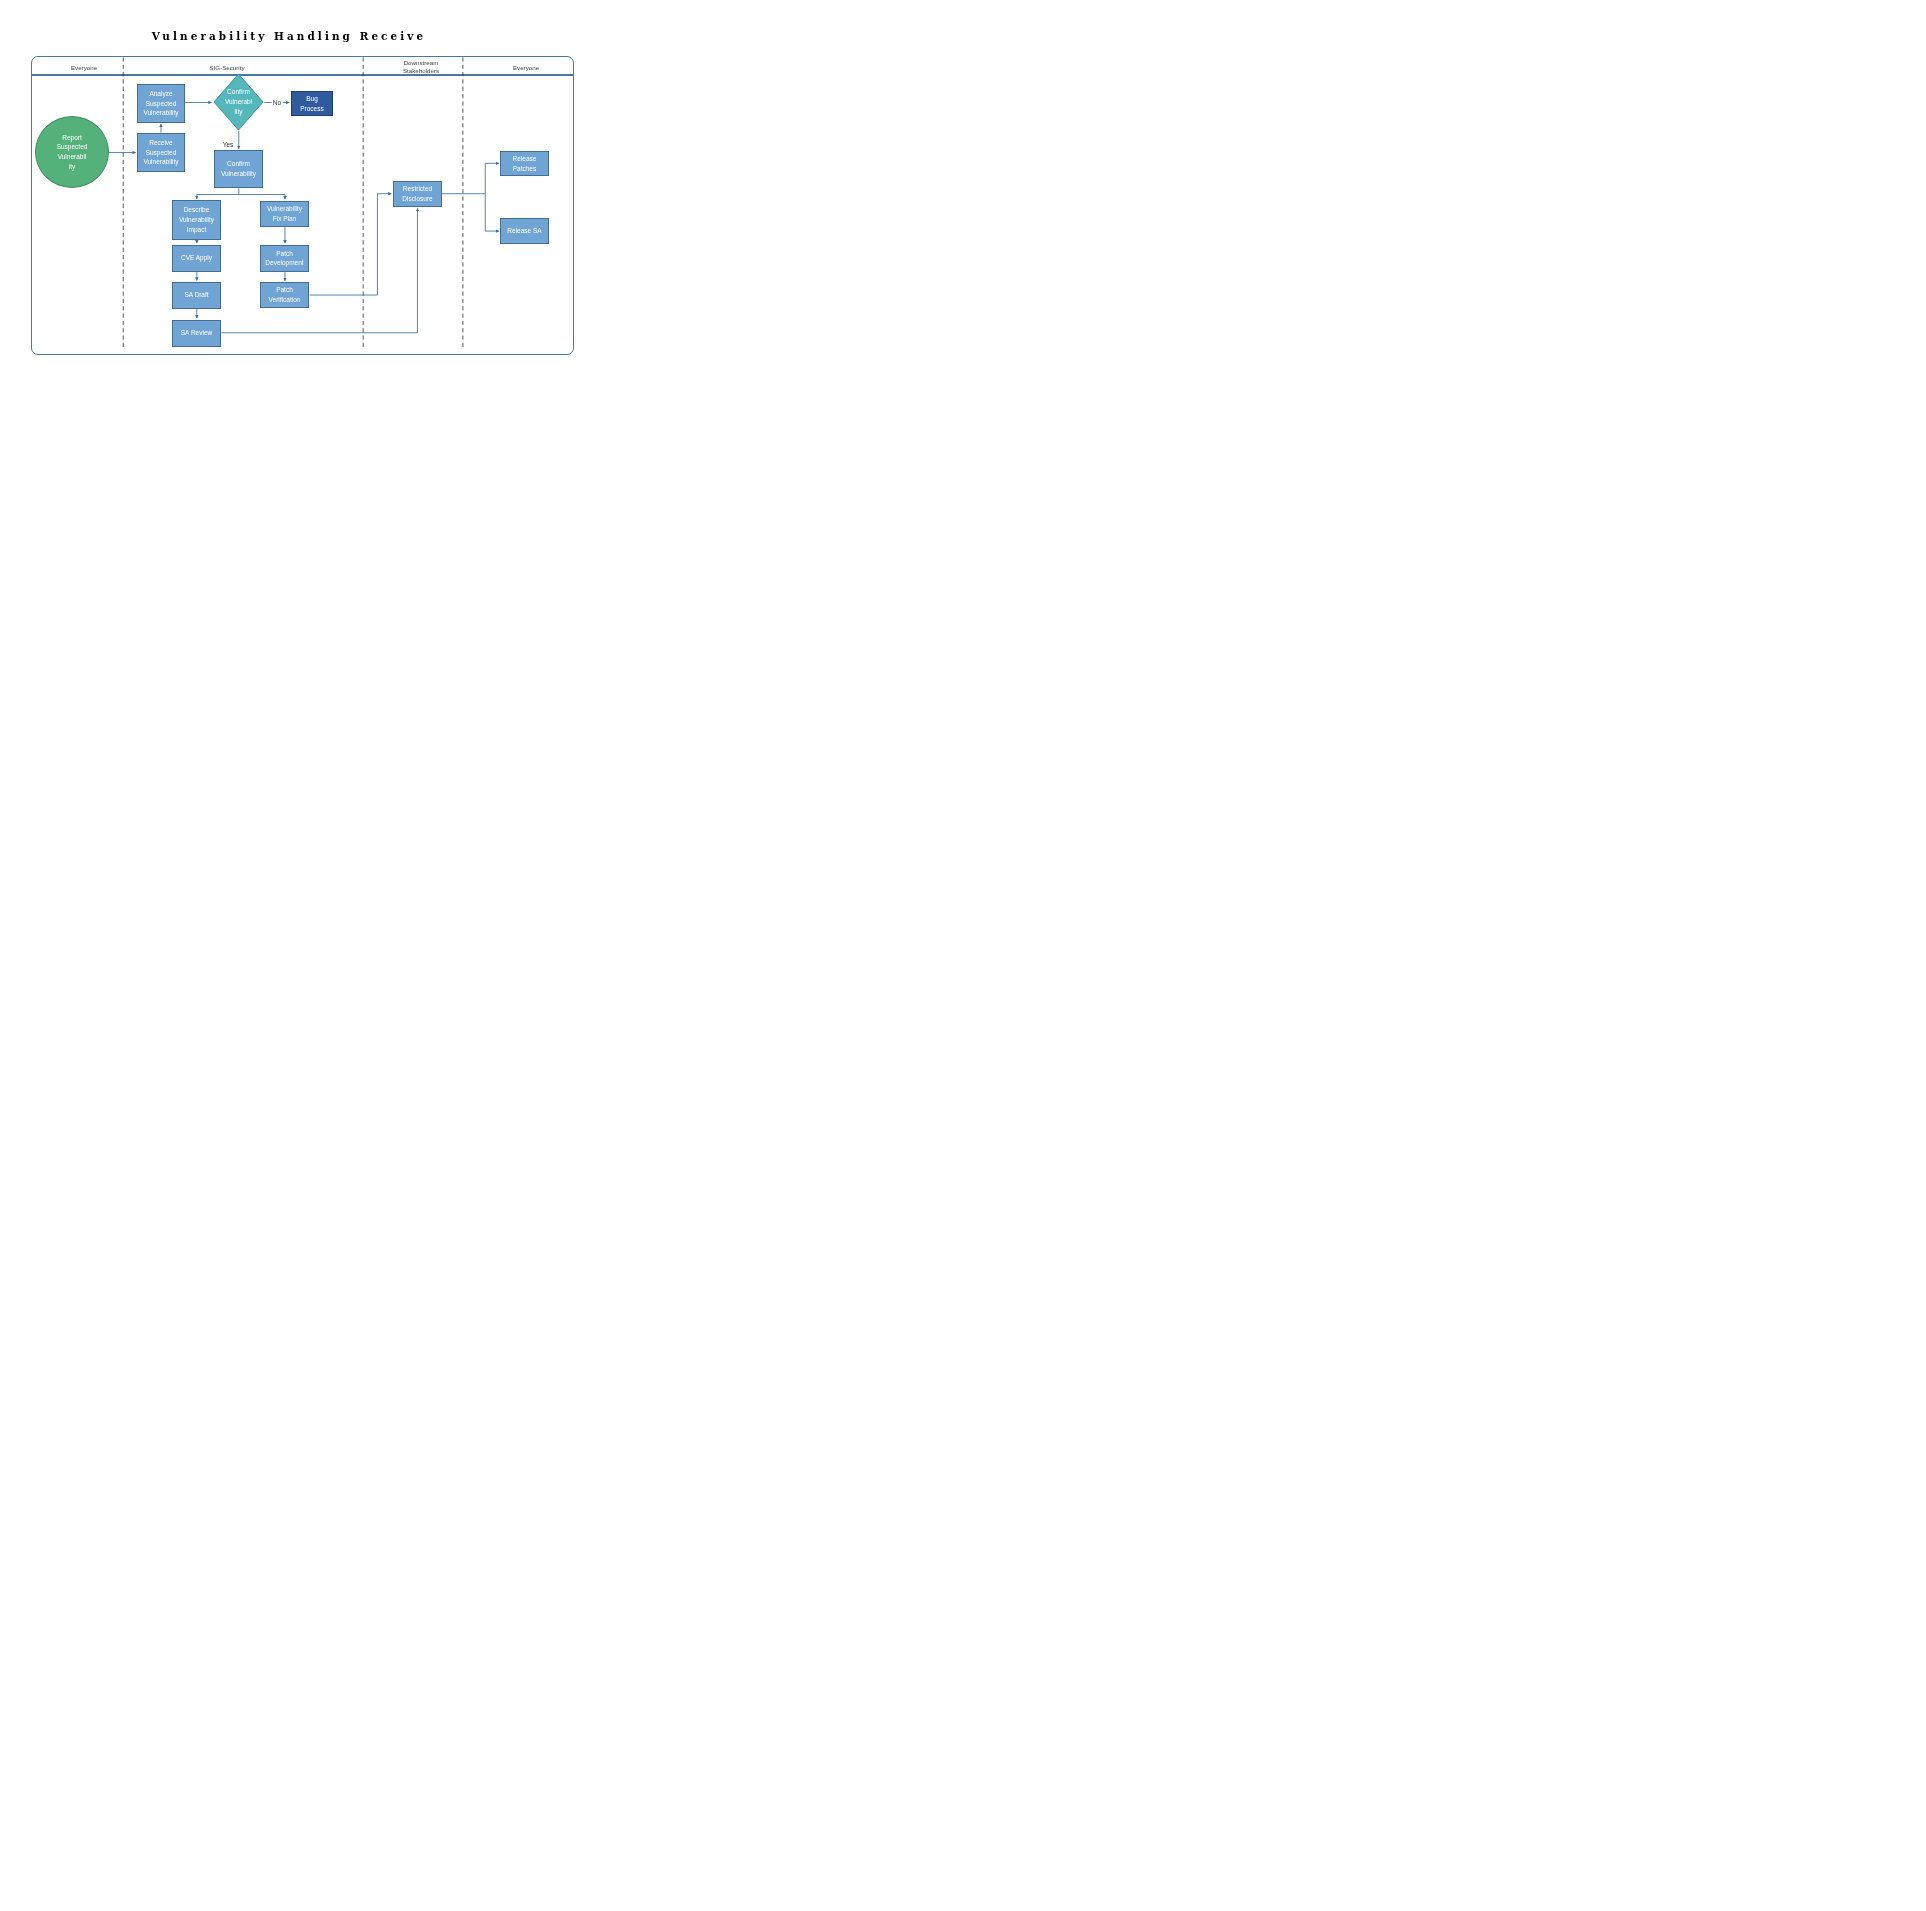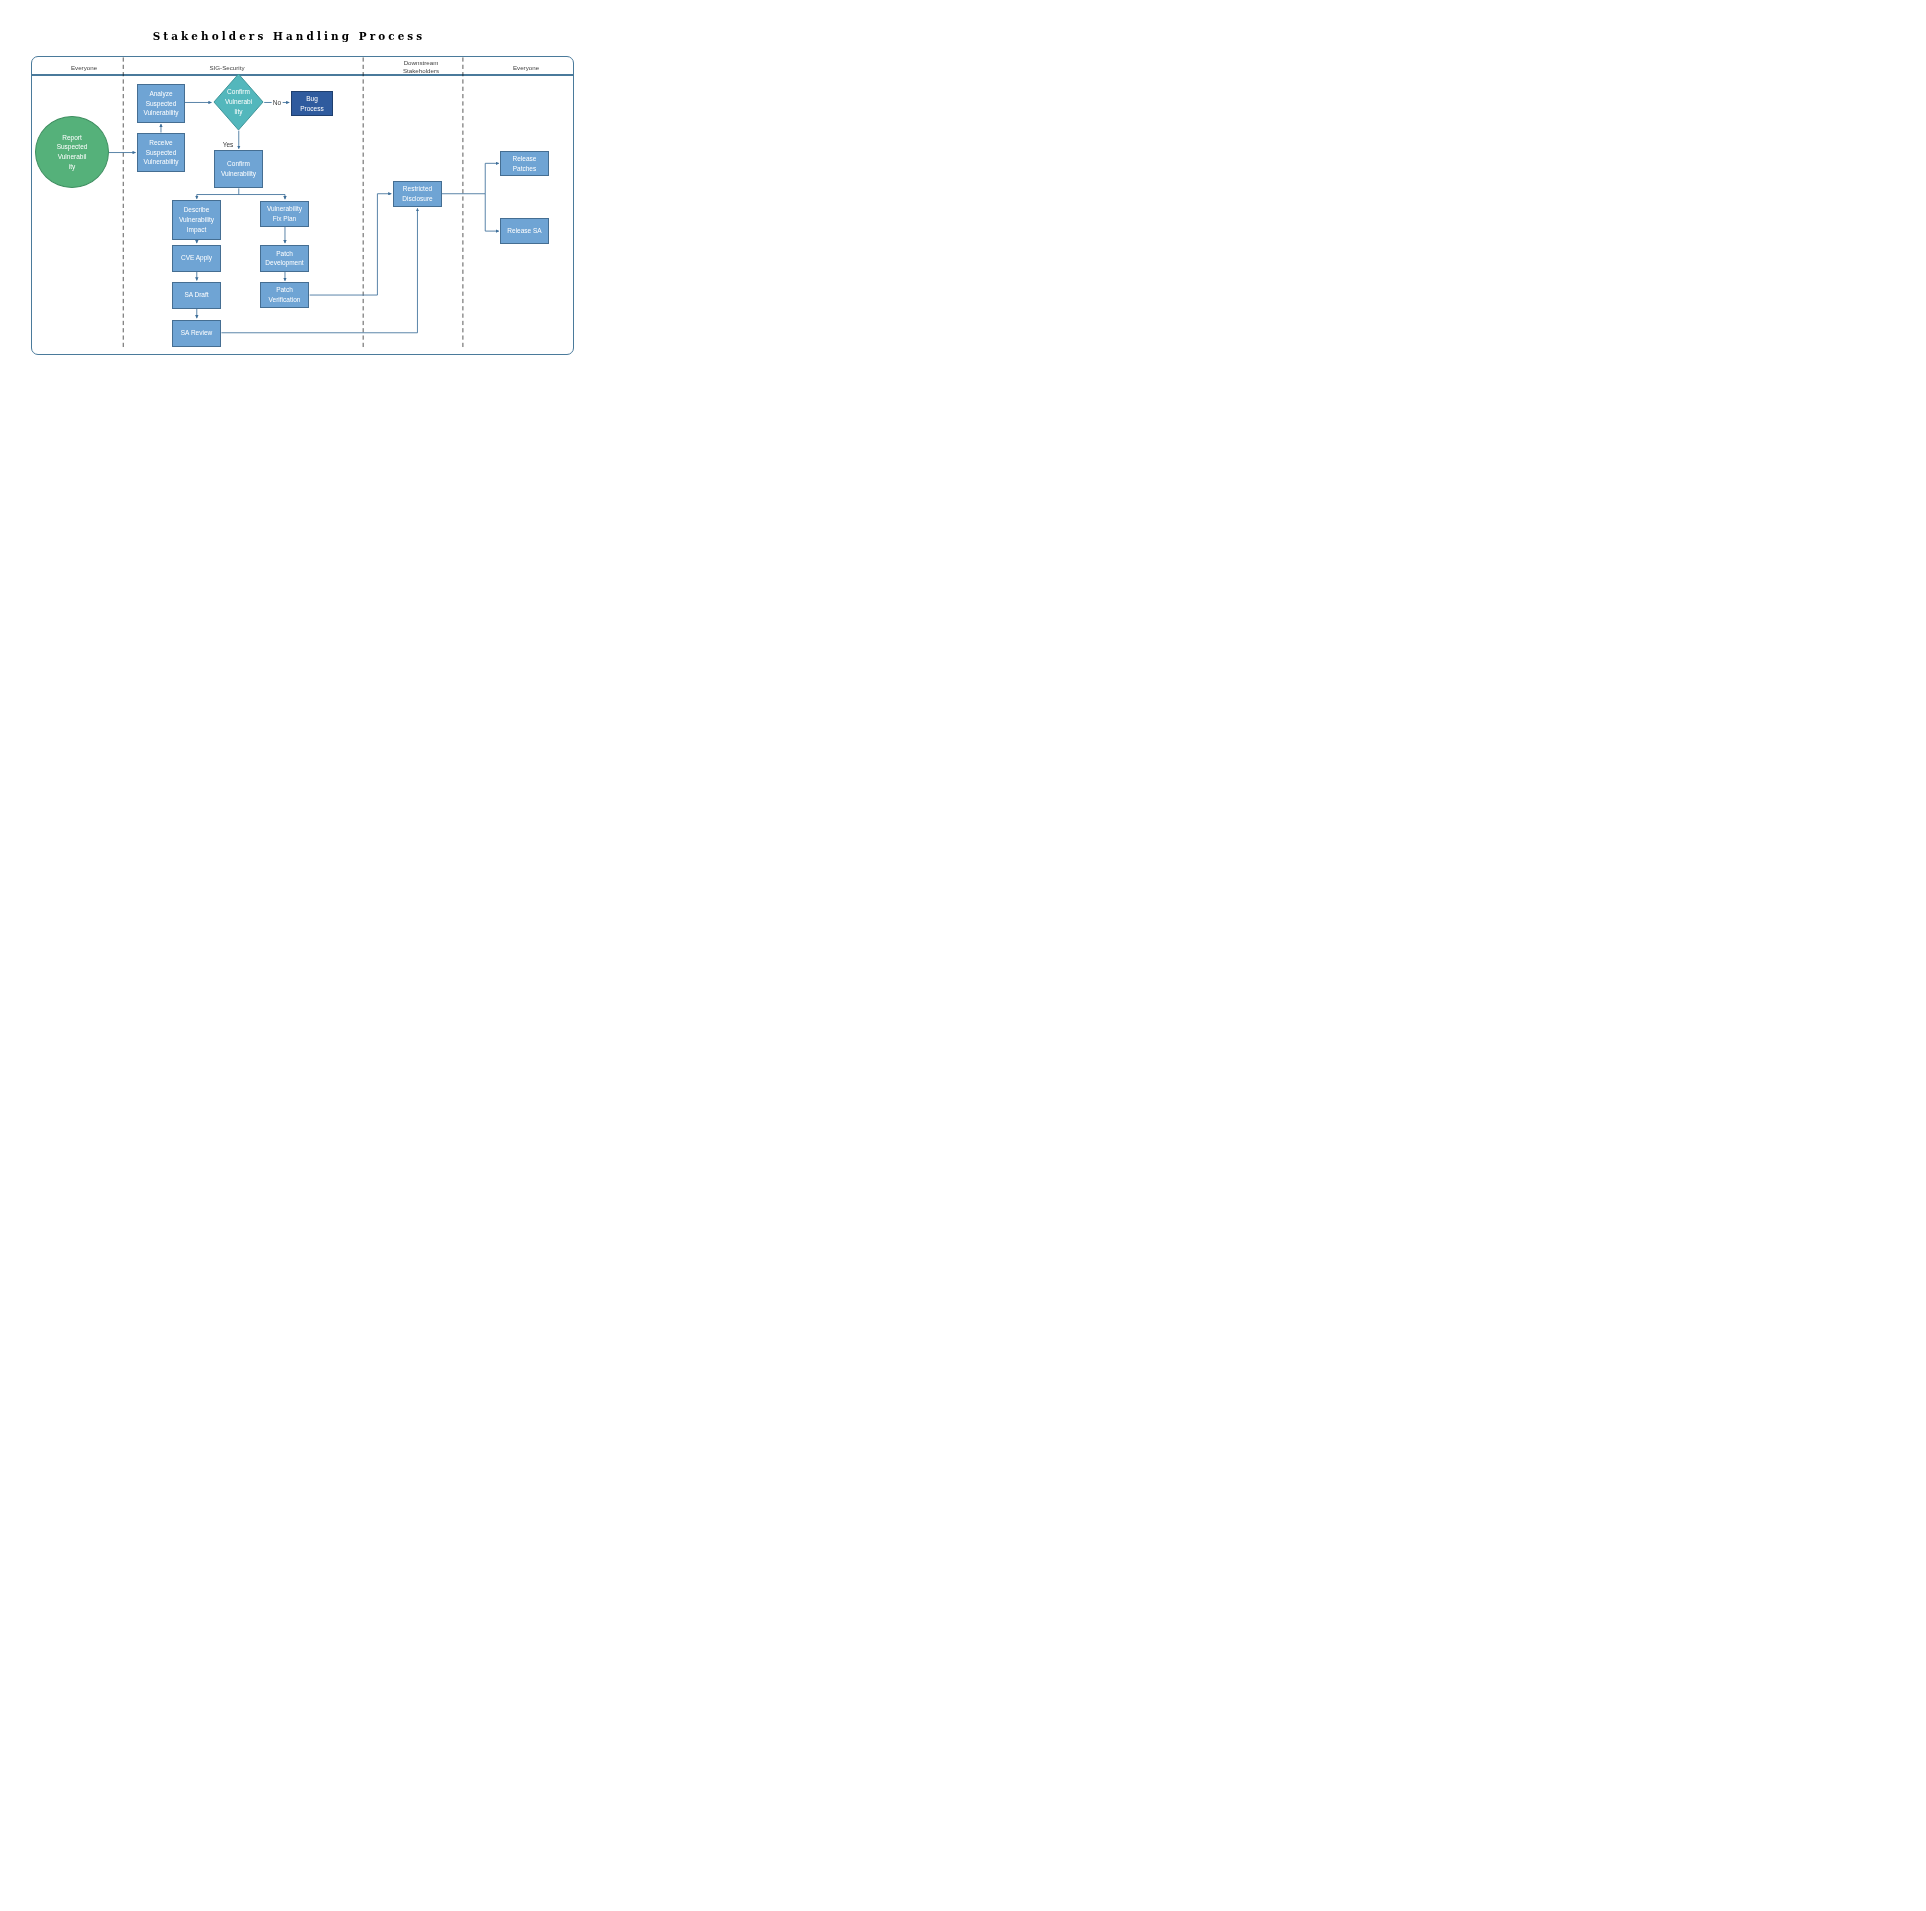--- a/index.html
+++ b/index.html
@@ -69,21 +69,21 @@
   #lane-label-1 { left:84px;  top:68px; }
   #lane-label-2 { left:227px;  top:68px; }
   #lane-label-3 { left:421px; top:67px; }
   #lane-label-4 { left:526px; top:68px; }
 </style>
 </head>
 <body>
 
 <div class="canvas">
 
-  <div class="title">Stakeholders Handling Process</div>
+  <div class="title">Vulnerability Handling Receive</div>
 
   <div class="frame"></div>
   <div class="header-sep"></div>
 
   <div class="lane-label" id="lane-label-1">Everyone</div>
   <div class="lane-label" id="lane-label-2">SIG-Security</div>
   <div class="lane-label" id="lane-label-3">Downstream
 Stakeholders</div>
   <div class="lane-label" id="lane-label-4">Everyone</div>
 

